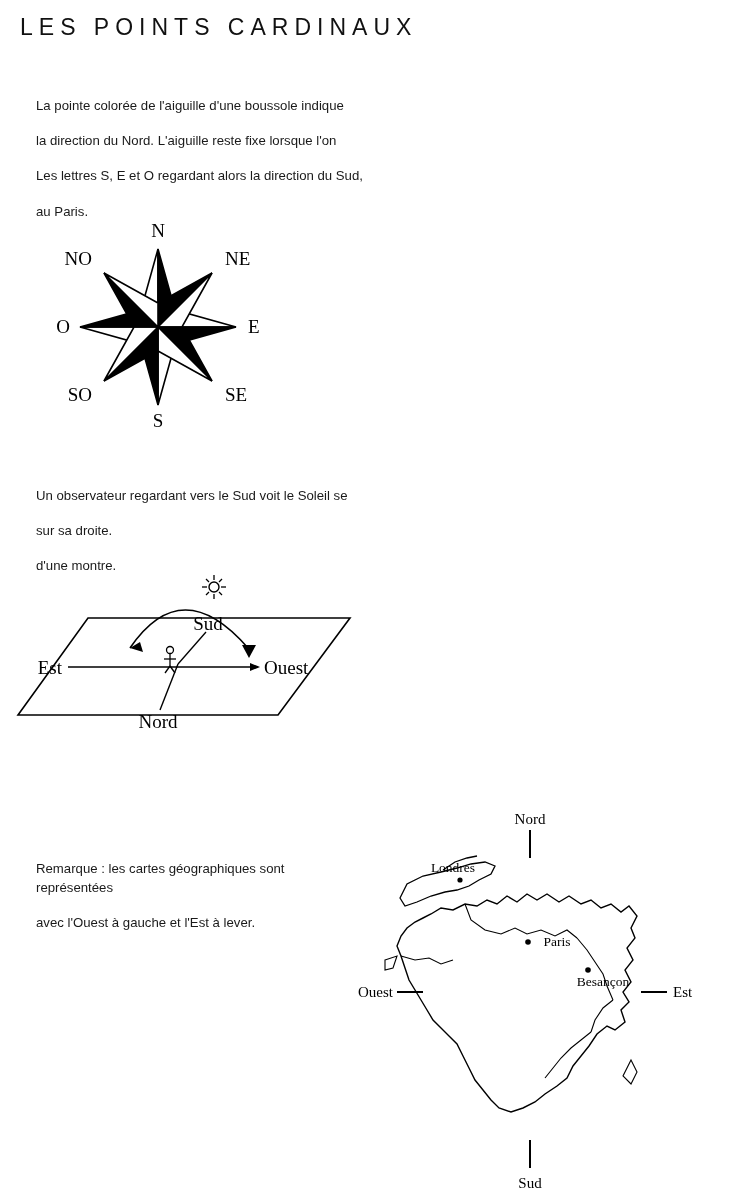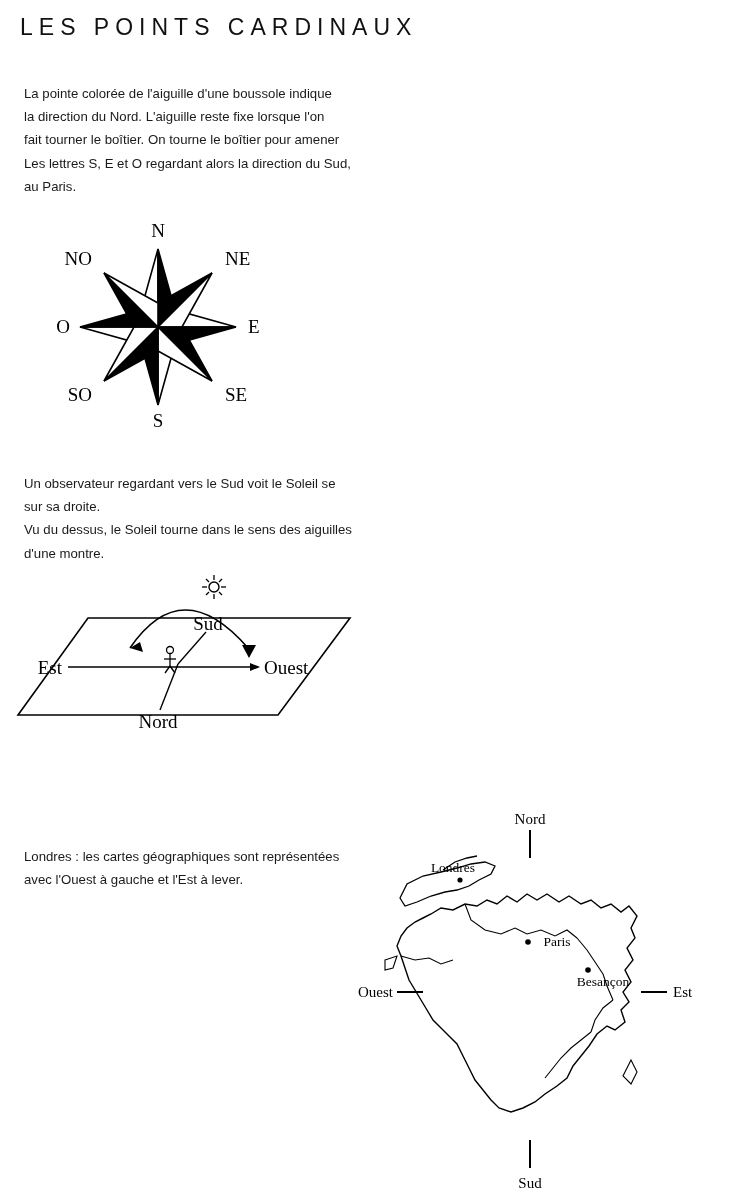--- a/index.html
+++ b/index.html
@@ -31,21 +31,21 @@
   }
 
   
   .para {
     position: absolute;
     font-size: 13.2px;
     line-height: 19.2px;
     color: #1a1a1a;
     font-family: "Liberation Sans", sans-serif;
   }
-  .para p { margin: 4px; }
+  .para p { margin: 16px; }
 
   #para1 { left: 20px; top: 80px; width: 360px; }
   #para2 { left: 20px; top: 470px; width: 360px; }
   #para3 { left: 20px; top: 843px; width: 350px; }
 
   
   #compass-figure {
     position: absolute;
     left: 40px;
     top: 215px;
@@ -97,21 +97,20 @@
 </head>
 <body>
 
 <div class="page">
 
   <div class="title">LES POINTS CARDINAUX</div>
 
   <div class="para" id="para1">
     <p>La pointe colorée de l'aiguille d'une boussole indique</p>
     <p>la direction du Nord. L'aiguille reste fixe lorsque l'on</p>
-    <p>fait tourner le boîtier. On tourne le boîtier pour amener</p>
     <p>Les lettres S, E et O regardant alors la direction du Sud,</p>
     <p>au Paris.</p>
   </div>
 
   <div id="compass-figure">
     <svg width="240" height="225" viewBox="0 0 240 225" xmlns="http://www.w3.org/2000/svg">
       <g>
 
         <polygon points="118,34 118,112 101,95" fill="#ffffff" stroke="#000" stroke-width="1.6"></polygon>
         <polygon points="118,34 118,112 135,95" fill="#000000" stroke="#000" stroke-width="1.6"></polygon>
@@ -145,21 +144,20 @@
       <text class="rose-label" x="118" y="212" text-anchor="middle">S</text>
       <text class="rose-label" x="52" y="186" text-anchor="end">SO</text>
       <text class="rose-label" x="30" y="118" text-anchor="end">O</text>
       <text class="rose-label" x="52" y="50" text-anchor="end">NO</text>
     </svg>
   </div>
 
   <div class="para" id="para2">
     <p>Un observateur regardant vers le Sud voit le Soleil se</p>
     <p>sur sa droite.</p>
-    <p>Vu du dessus, le Soleil tourne dans le sens des aiguilles</p>
     <p>d'une montre.</p>
   </div>
 
   <div id="sun-figure">
     <svg width="360" height="200" viewBox="0 0 360 200" xmlns="http://www.w3.org/2000/svg">
 
       <polygon points="78,48 340,48 268,145 8,145" fill="none" stroke="#000" stroke-width="1.6"></polygon>
 
       <line x1="58" y1="97" x2="248" y2="97" stroke="#000" stroke-width="1.6"></line>
 
@@ -195,21 +193,21 @@
       </g>
 
       <text class="plane-label" x="52" y="104" text-anchor="end">Est</text>
       <text class="plane-label" x="254" y="104" text-anchor="start">Ouest</text>
       <text class="plane-label" x="198" y="60" text-anchor="middle">Sud</text>
       <text class="plane-label" x="148" y="158" text-anchor="middle">Nord</text>
     </svg>
   </div>
 
   <div class="para" id="para3">
-    <p>Londres : les cartes géographiques sont représentées</p>
+    <p>Remarque : les cartes géographiques sont représentées</p>
     <p>avec l'Ouest à gauche et l'Est à lever.</p>
   </div>
 
   <div id="map-figure">
     <svg width="380" height="385" viewBox="0 0 380 385" xmlns="http://www.w3.org/2000/svg">
 
       <line x1="185" y1="20" x2="185" y2="48" stroke="#000" stroke-width="2"></line>
       <text class="map-label" x="185" y="14" text-anchor="middle">Nord</text>
 
       <line x1="185" y1="330" x2="185" y2="358" stroke="#000" stroke-width="2"></line>

